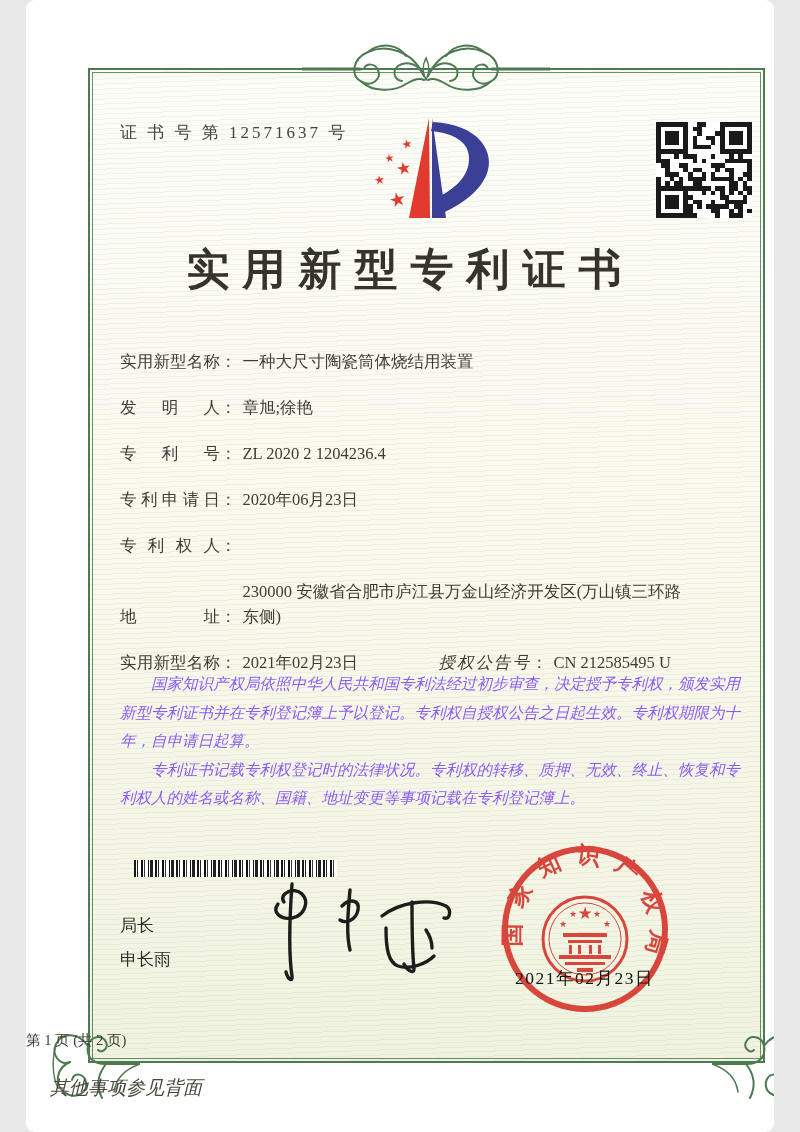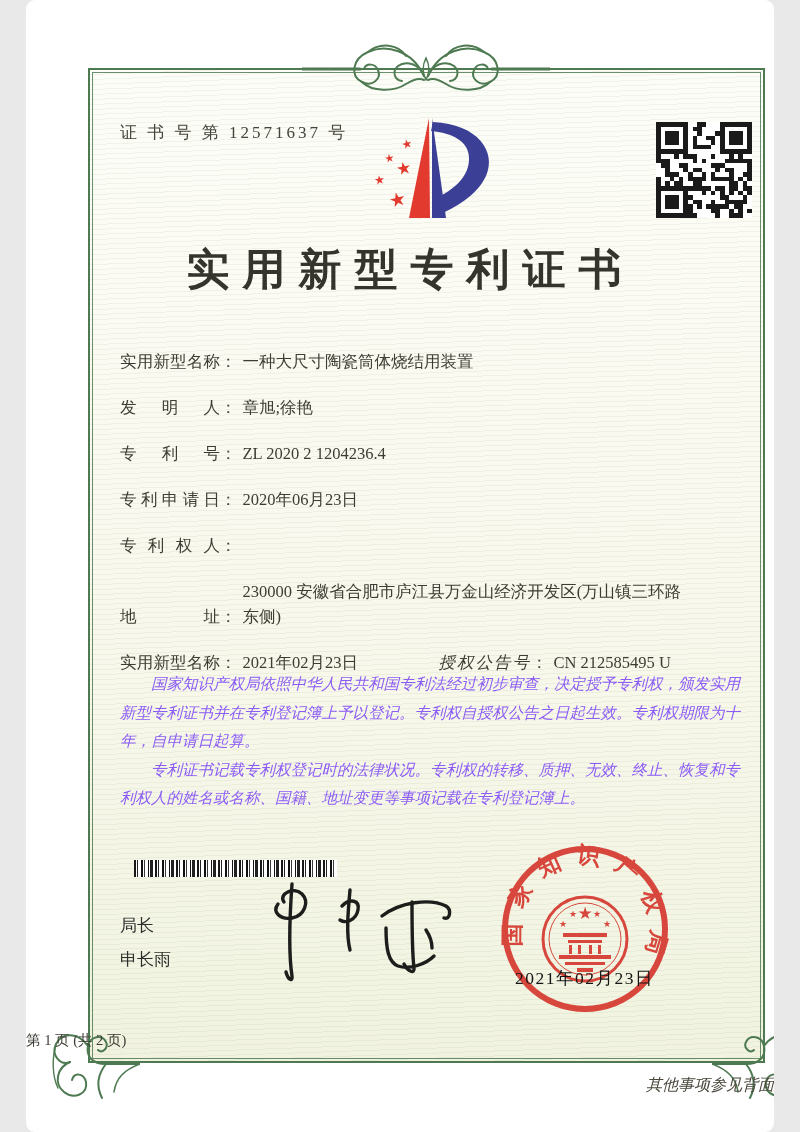--- a/index.html
+++ b/index.html
@@ -58,22 +58,22 @@
 
   .signer{position:absolute;left:94px;top:910px;font-family:Liberation Mono, monospace;
     font-size:17px;color:#2e2e2c;line-height:34px;}
   .signature{position:absolute;left:228px;top:872px;width:200px;height:112px;}
   .signature path{stroke:#1d1d1b;fill:none;stroke-linecap:round;stroke-linejoin:round;}
 
   .seal{position:absolute;left:471px;top:841px;width:176px;height:176px;}
   .seal-date{position:absolute;left:489px;top:966px;font-size:17.5px;letter-spacing:1.5px;color:#161616;}
 
   .page-no{position:absolute;left:0;top:1031px;width:100%;text-align:left;font-size:14.5px;color:#3c3b33;}
-  .back-note{position:absolute;left:0;top:1075px;width:100%;text-align:right;font-size:16px;
-    font-style:italic;color:#4b473c;}
+  .back-note{position:absolute;left:0;top:1075px;width:100%;text-align:left;font-size:19px;
+    font-style:italic;color:#4b473c;padding-left:24px;}
 </style>
 </head>
 <body>
 
 <div class="page">
 
   <div class="frame"></div>
 
   <svg class="ornament-top" viewBox="0 0 248 62">
     <line x1="0" y1="33" x2="58" y2="33" class="grn" stroke-width="3"></line>

